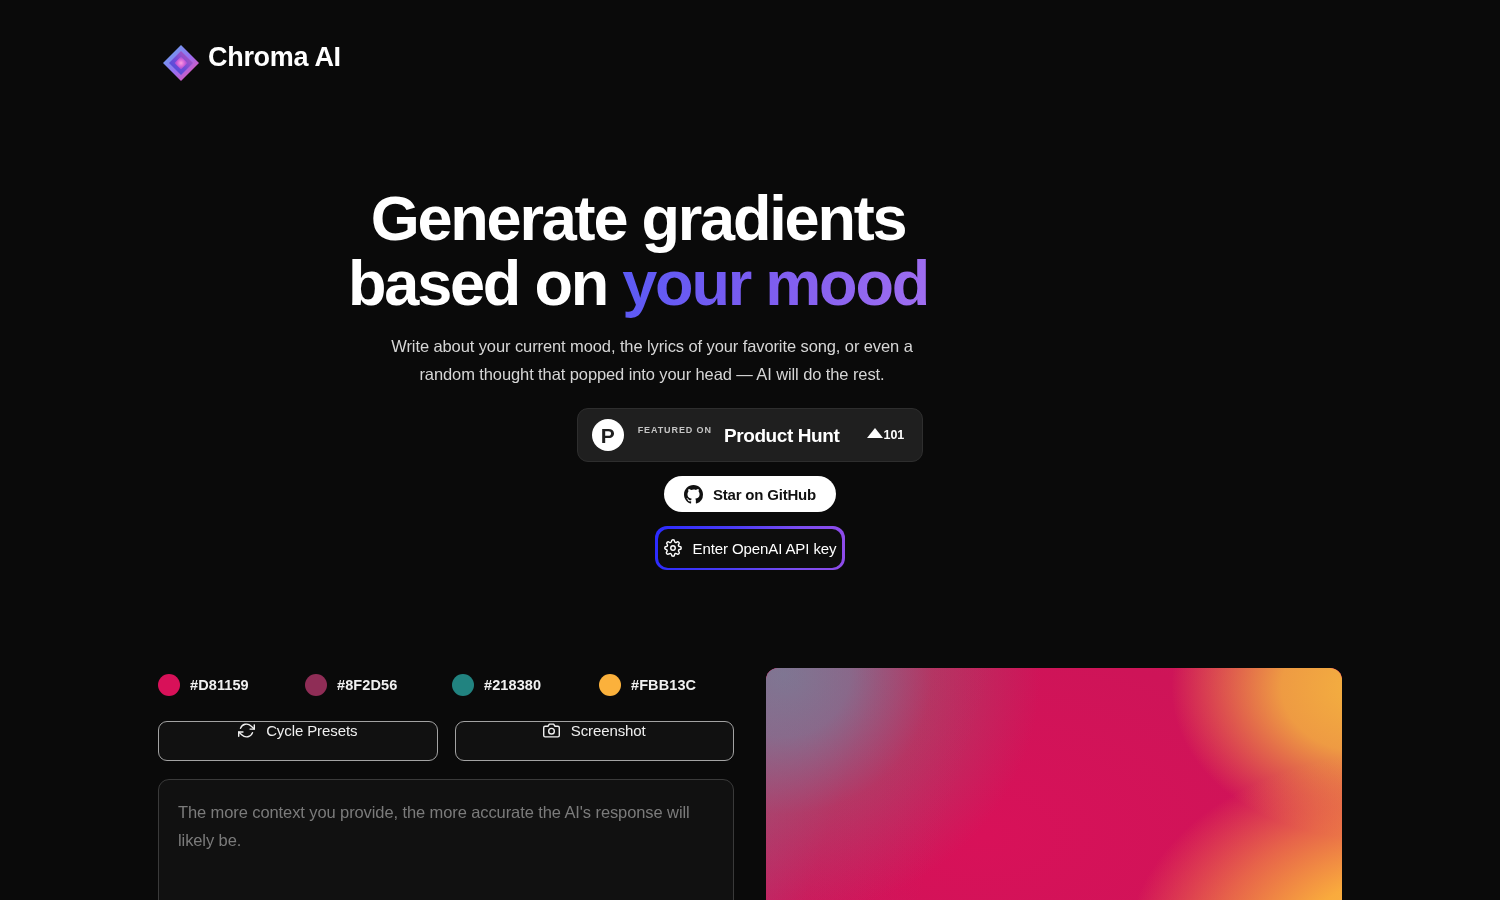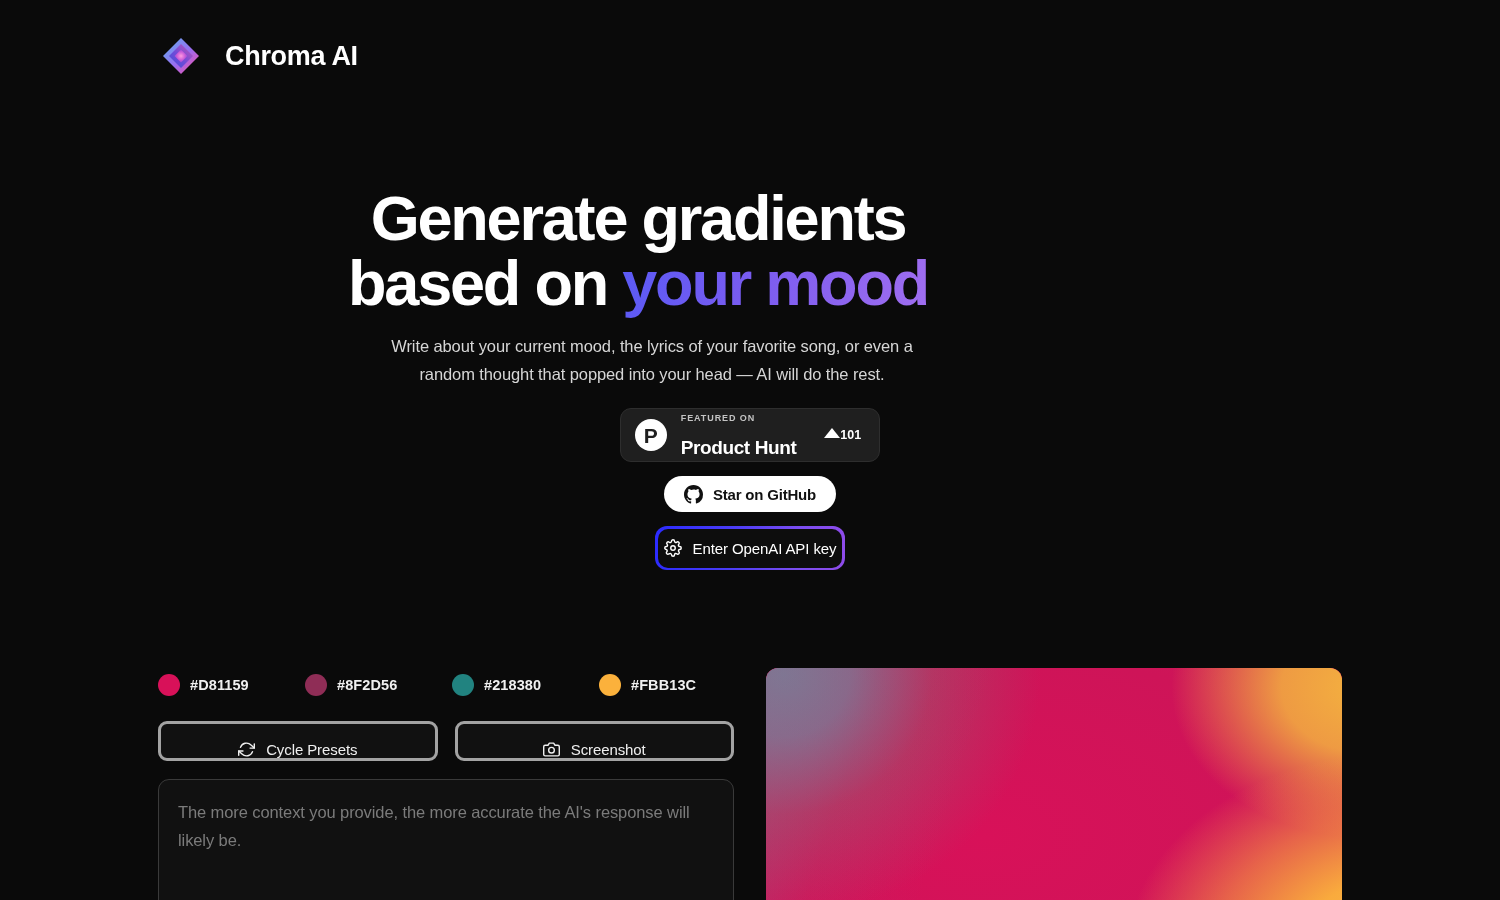--- a/index.html
+++ b/index.html
@@ -15,25 +15,25 @@
     background: #0a0a0a;
     font-family: "Liberation Sans", "DejaVu Sans", sans-serif;
     color: #ffffff;
     -webkit-font-smoothing: antialiased;
     position: relative;
   }
 
   
   .header {
     position: absolute;
-    top: 37px;
+    top: 44px;
     left: 162px;
     display: flex;
-    align-items: center;
-    gap: 25px;
+    align-items: flex-start;
+    gap: 8px;
   }
 
   .logo-mark {
     width: 38px;
     height: 38px;
     position: relative;
     display: block;
   }
 
   .brand-name {
@@ -114,21 +114,21 @@
     align-items: center;
     justify-content: center;
     font-weight: bold;
     font-size: 21px;
     line-height: 1;
     flex: none;
   }
 
   .ph-text {
     display: flex;
-    flex-direction: column;
+    flex-direction: row;
     justify-content: space-between;
     line-height: 1;
     gap: 12px;
   }
 
   .ph-featured {
     font-size: 9px;
     font-weight: bold;
     letter-spacing: 0.9px;
     color: #c4c4c4;
@@ -262,25 +262,25 @@
   .action-row {
     display: flex;
     gap: 17px;
     margin-bottom: 18px;
   }
 
   .action-btn {
     flex: 1;
     height: 40px;
     display: flex;
-    align-items: flex-end;
+    align-items: flex-start;
     justify-content: center;
     gap: 11px;
     background: #111111;
-    border: 3px solid #a3a3a3;
+    border: 1px solid #a3a3a3;
     border-radius: 9px;
     color: #efefef;
     font-family: inherit;
     font-size: 15px;
     letter-spacing: -0.1px;
     cursor: pointer;
   }
 
   .prompt-box {
     width: 100%;

